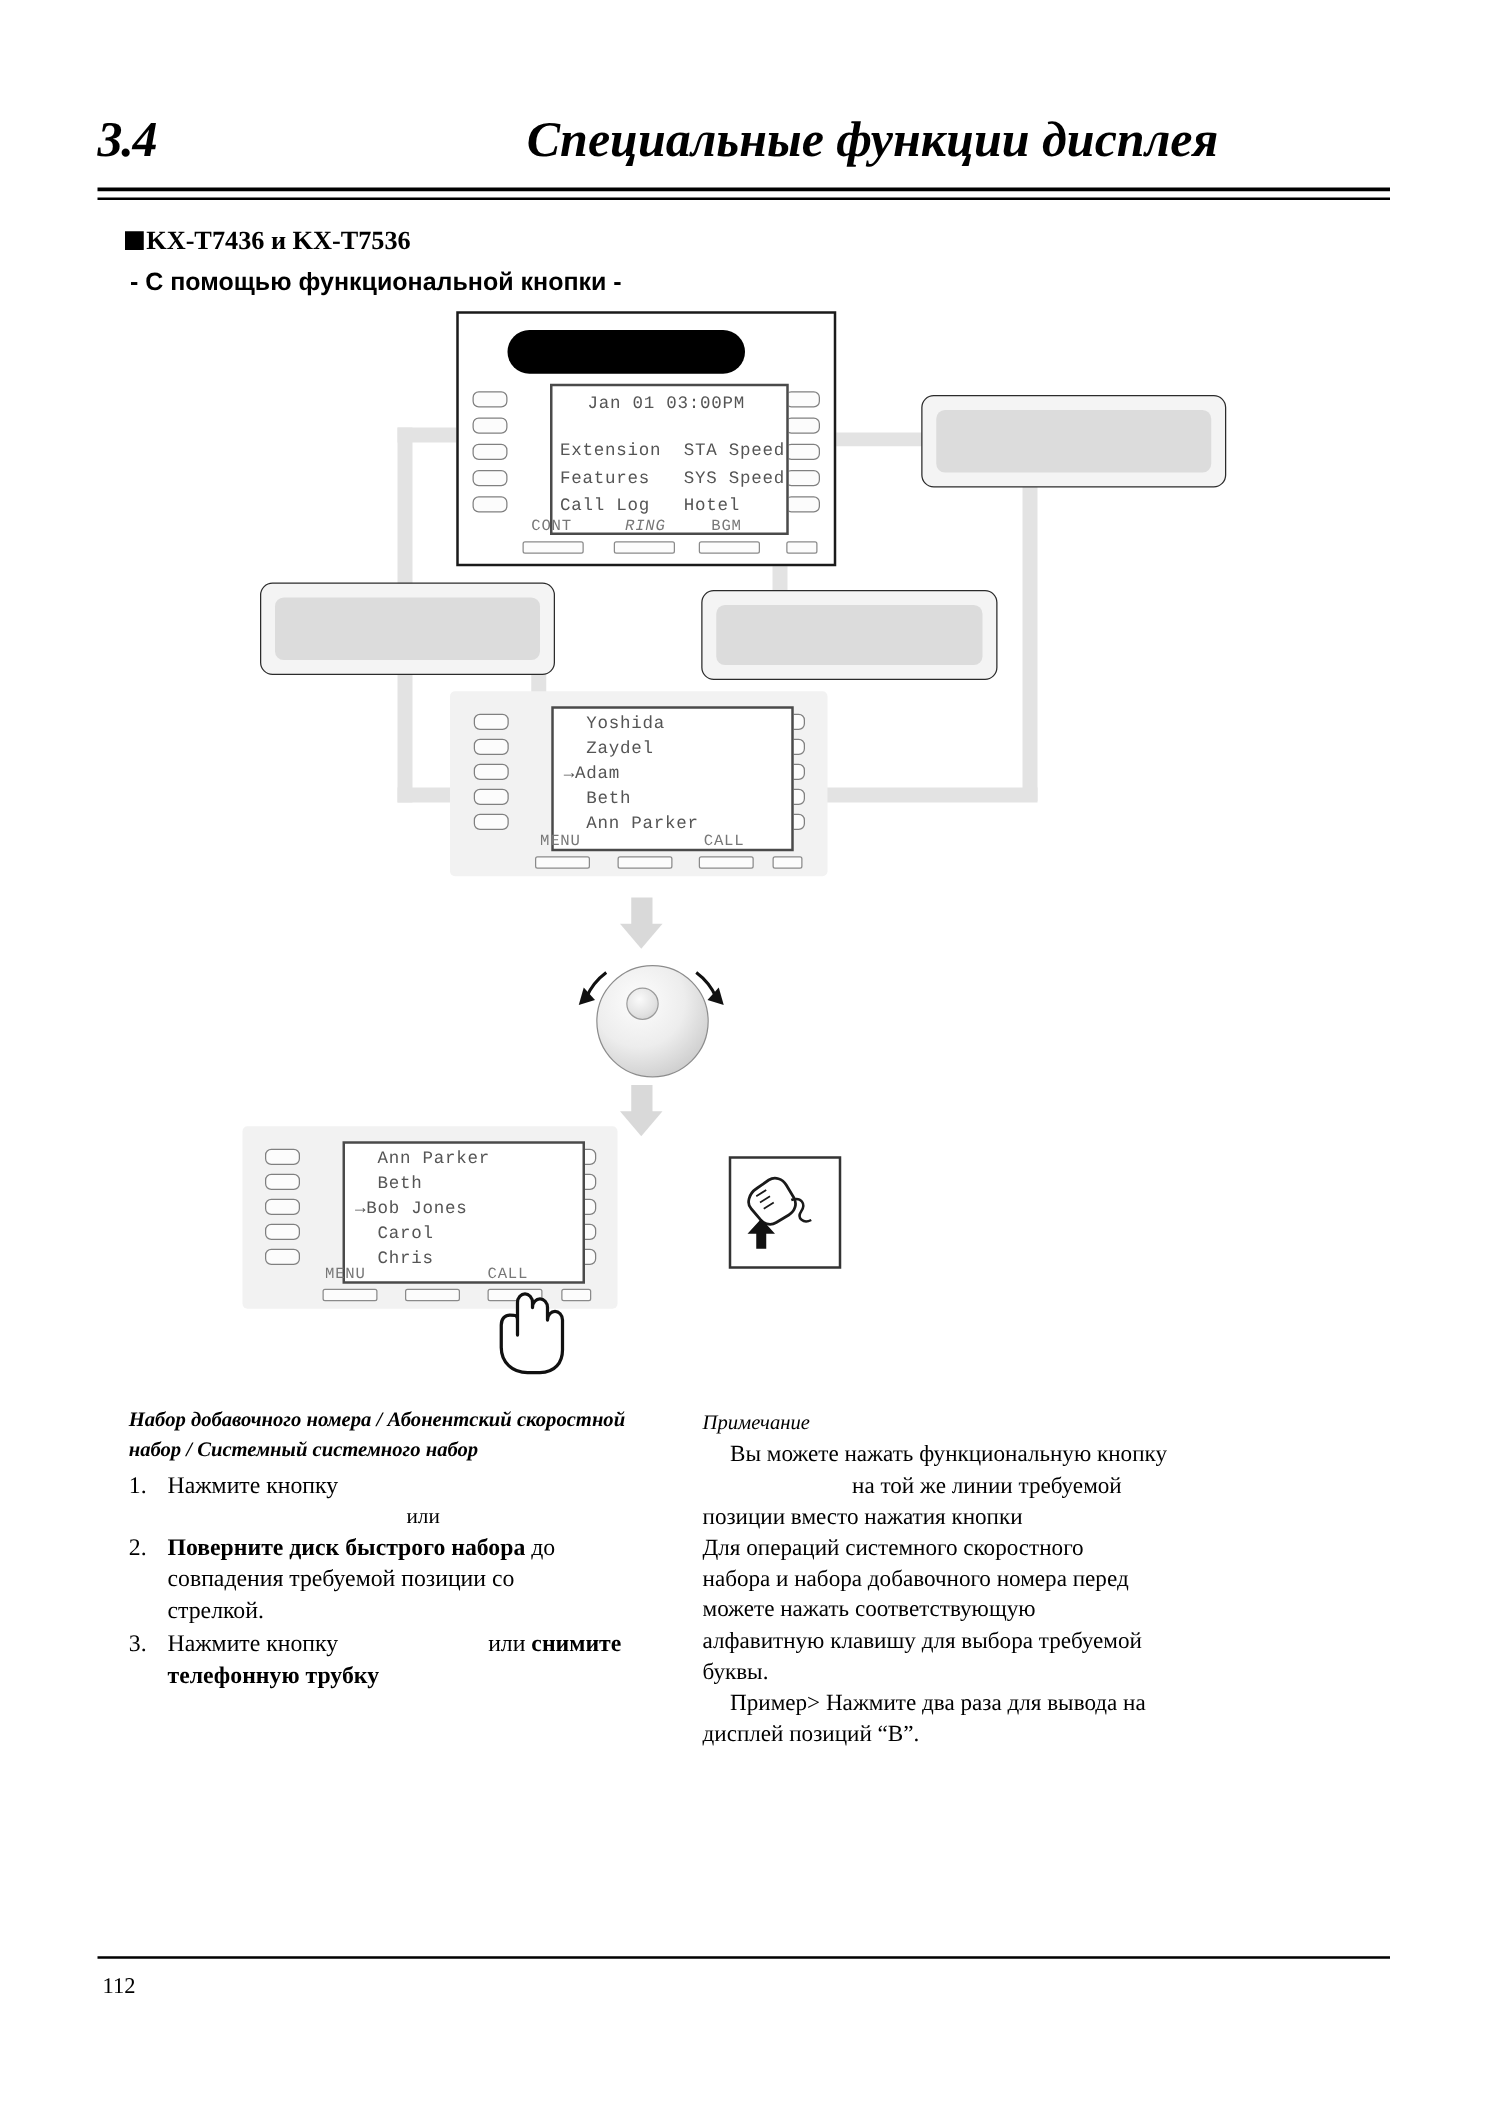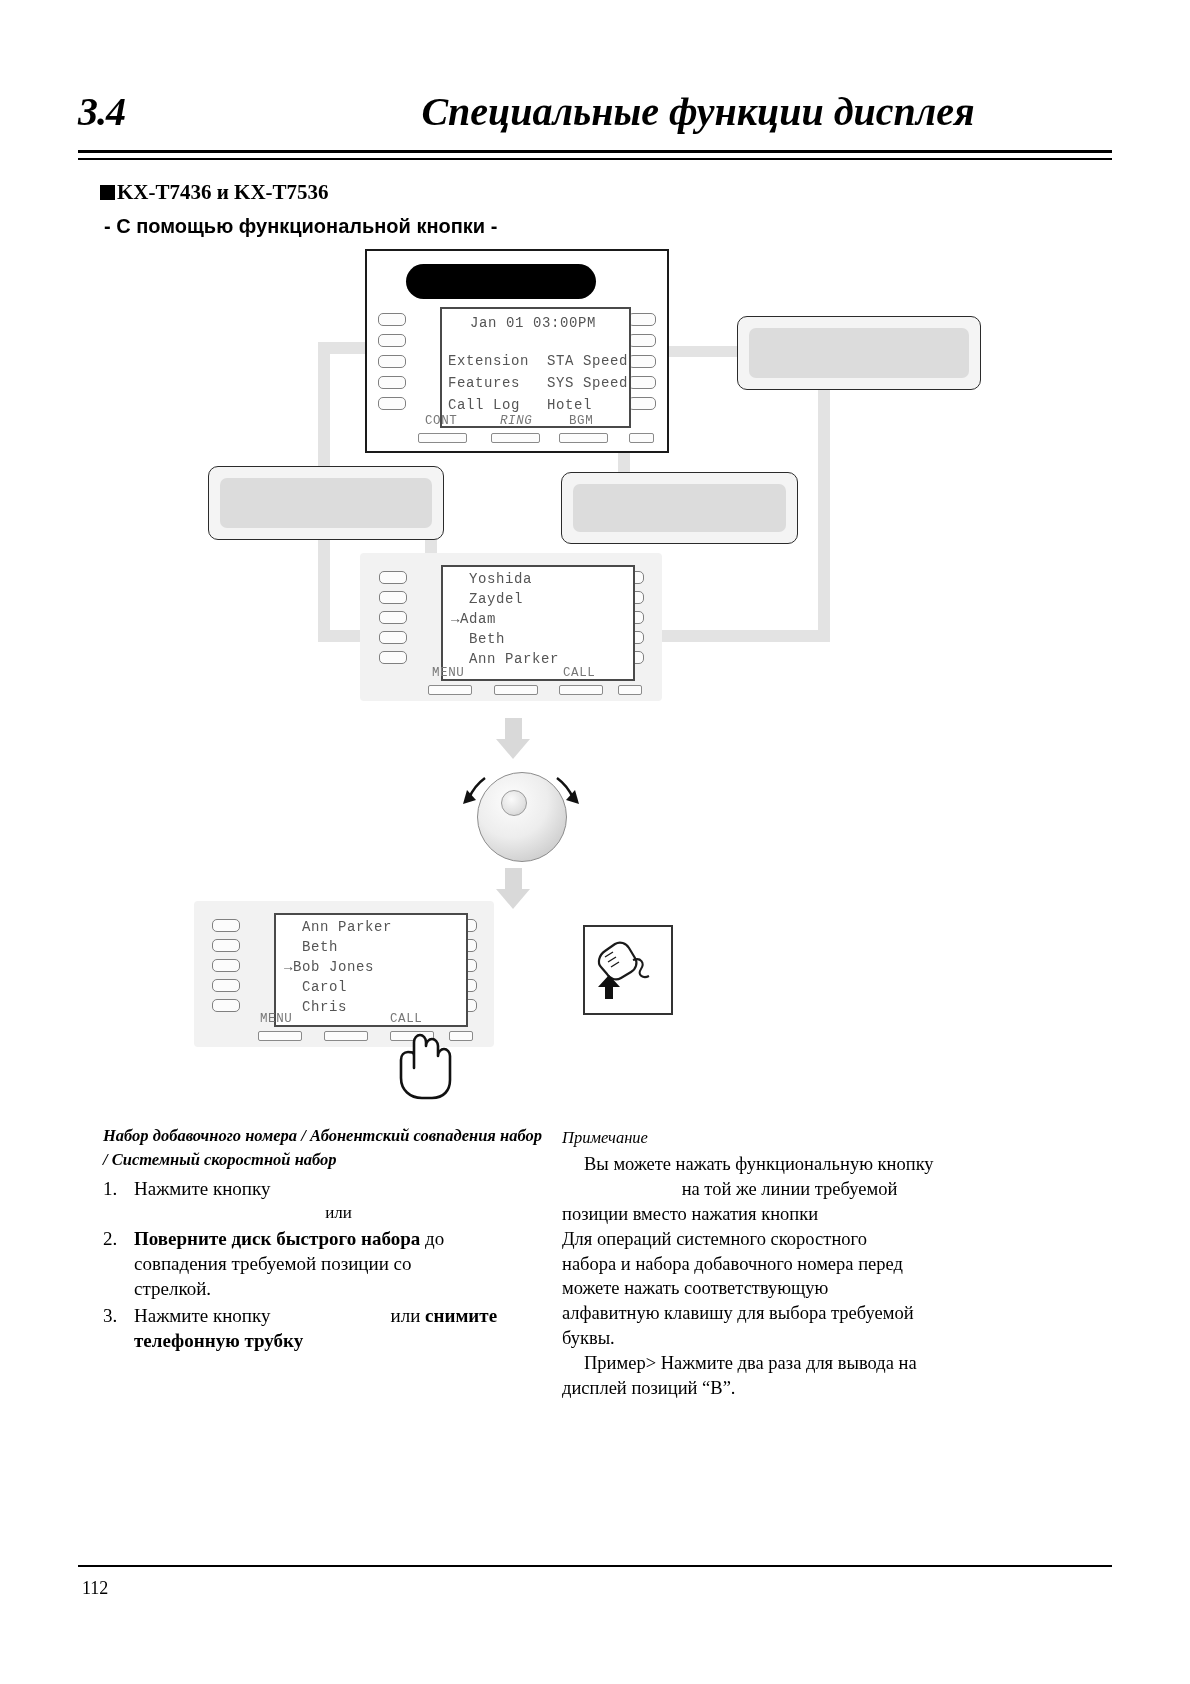--- a/index.html
+++ b/index.html
@@ -451,21 +451,21 @@
 
     <path d="M20 30 L28 25 M23 35 L31 30 M26 40 L34 35" stroke="#1a1a1a" stroke-width="1.4"></path>
 
     <path d="M48 33 C56 30 60 36 56 42 C52 48 58 52 64 49" stroke="#1a1a1a" stroke-width="2" fill="none"></path>
 
     <path d="M20 72 L20 60 L13 60 L24 48 L35 60 L28 60 L28 72 Z" fill="#111"></path>
   </svg>
 </div>
 
 <div class="col col-left">
-  <div class="col-title">Набор добавочного номера / Абонентский совпадения набор / Системный скоростной набор</div>
+  <div class="col-title">Набор добавочного номера / Абонентский скоростной набор / Системный системного набор</div>
   <ol class="steps">
     <li>
       <span class="num">1.</span>
       <span>Нажмите кнопку</span>
     </li>
     <li class="ili">
       <span>или</span>
     </li>
     <li>
       <span class="num">2.</span>

